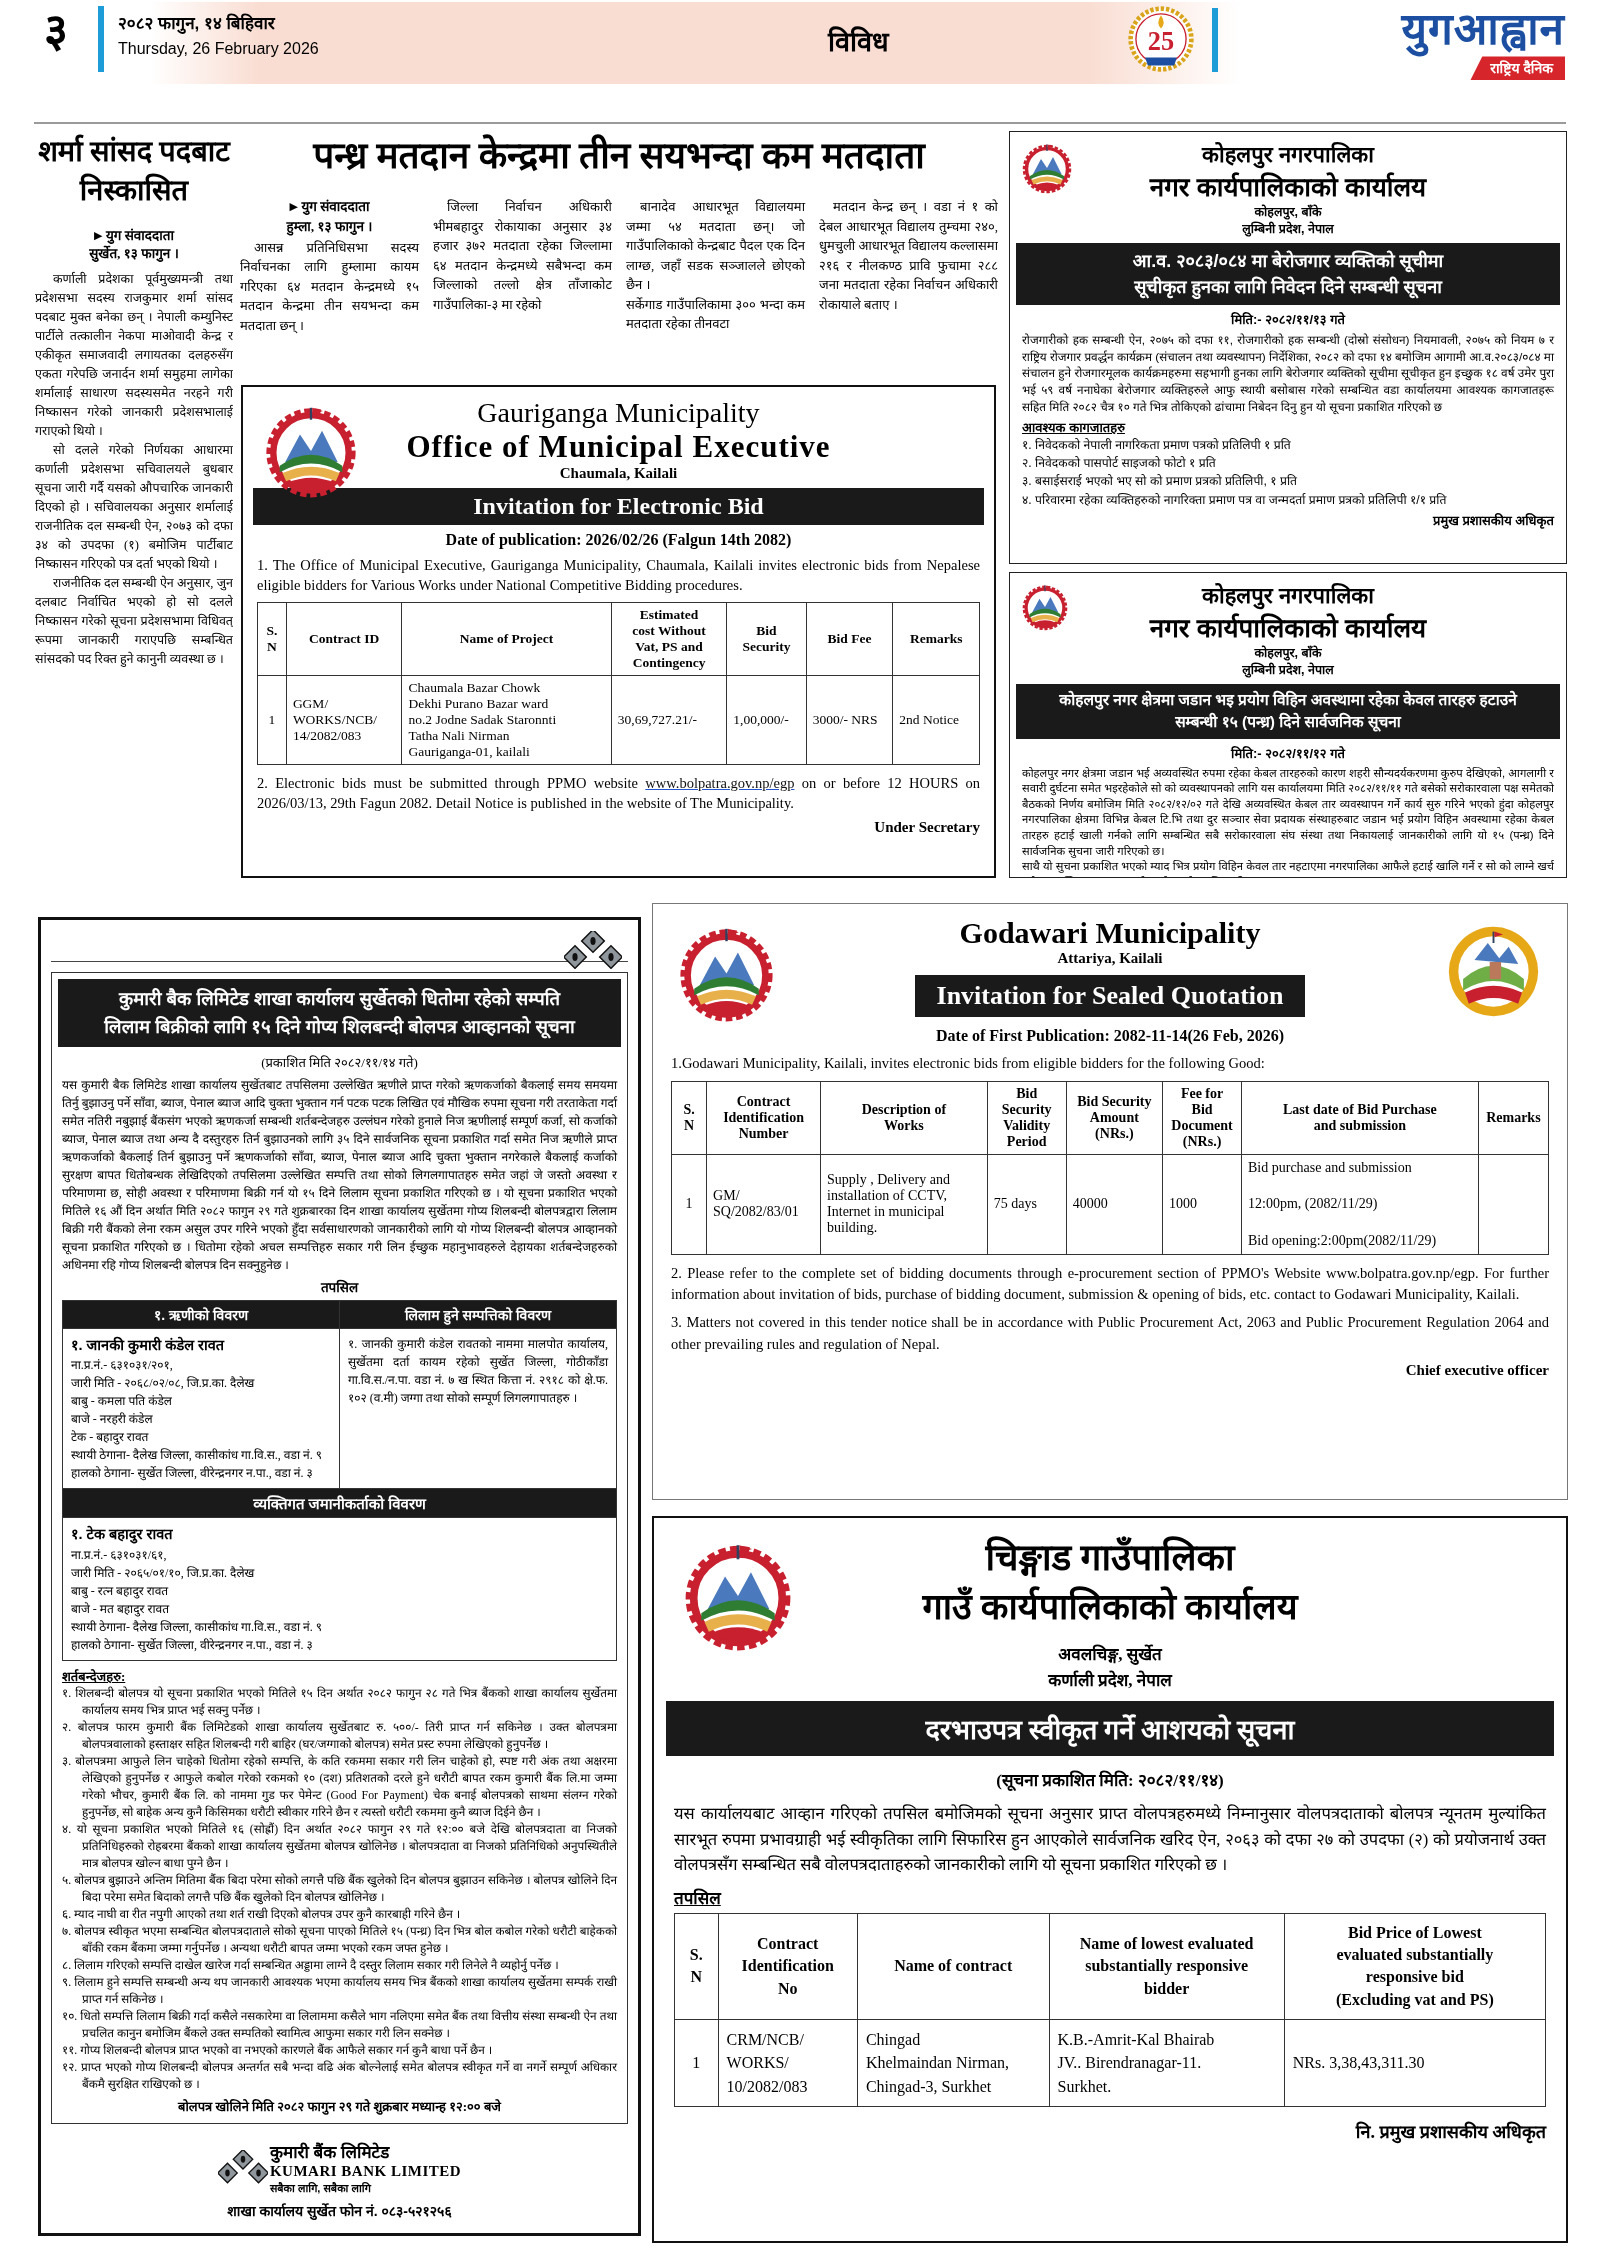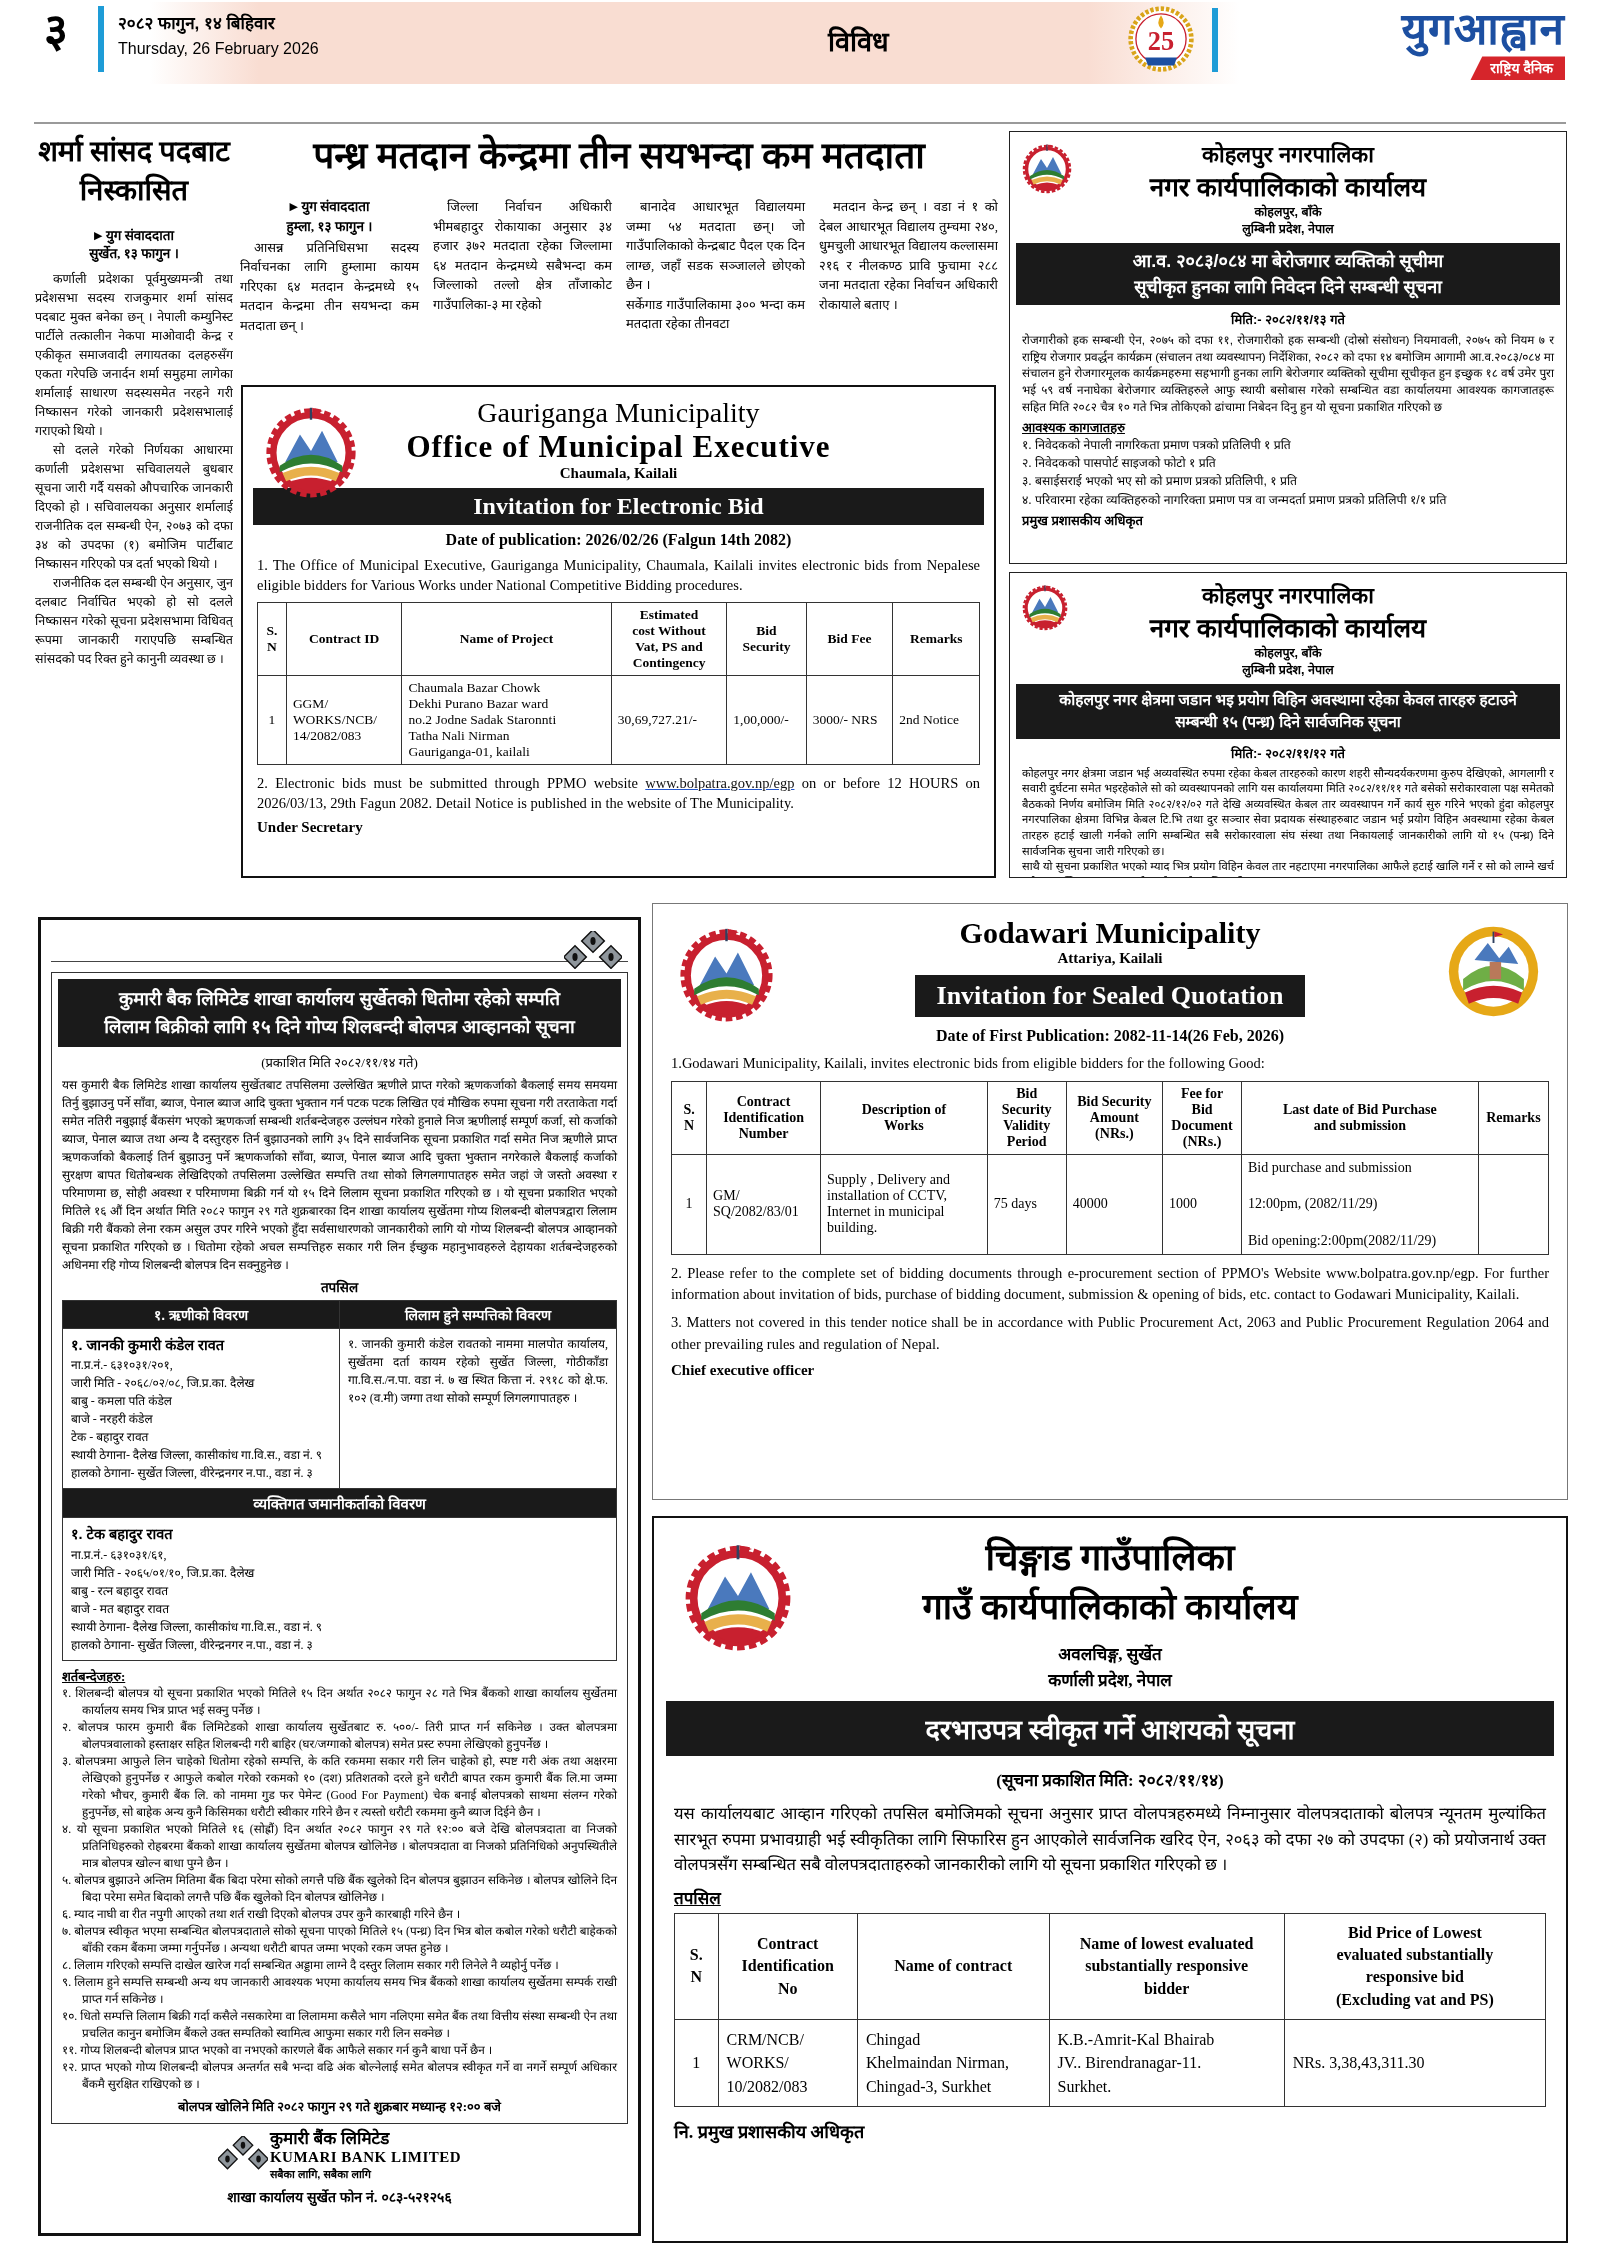--- a/index.html
+++ b/index.html
@@ -27,21 +27,21 @@
   #hdr .vbar2{position:absolute;left:1212px;top:8px;width:6px;height:64px;background:#1e9cd7;}
   #brand{position:absolute;left:1230px;top:6px;width:335px;text-align:right;}
   #brand-name{font-size:44px;font-weight:bold;color:#1c4fa1;line-height:1.1;letter-spacing:1px;}
   #brand-tag{display:inline-block;background:#d6252b;color:#fff;font-family:var(--sans);
     font-size:14px;font-weight:bold;padding:2px 12px 3px 20px;margin-top:2px;
     clip-path:polygon(12px 0,100% 0,100% 100%,0 100%);}
   #hdr-rule{position:absolute;left:34px;top:122px;width:1532px;height:0;border-top:2.5px solid #9a9a9a;}
 
   
   .blackbar{background:#1a1a1a;color:#fff;font-weight:bold;text-align:center;}
-  .sig{text-align:left;font-weight:bold;}
+  .sig{text-align:right;font-weight:bold;}
   table.bid{border-collapse:collapse;width:100%;}
   table.bid th,table.bid td{border:1.5px solid #333;vertical-align:middle;padding:4px 6px;}
   table.bid th{font-weight:bold;text-align:center;}
 
   
   #art-sharma{position:absolute;left:35px;top:132px;width:198px;height:752px;overflow:hidden;}
   #art-sharma h1{font-size:29px;line-height:1.35;text-align:center;font-weight:bold;margin-bottom:16px;}
   .byline{font-weight:bold;font-size:13.5px;text-align:center;}
   .byline .tri{font-size:11px;position:relative;top:-1px;}
   #art-sharma p{font-size:12.5px;line-height:1.52;text-indent:18px;}
@@ -95,21 +95,21 @@
   #ku-body{font-size:12px;line-height:1.5;}
   #ku-tapsil{font-size:13.5px;font-weight:bold;text-align:center;margin:4px 0;}
   #ku-tbl{font-size:12px;}
   #ku-tbl .hd{font-family:var(--sans);font-size:14px;padding:4px;}
   #ku-tbl td{vertical-align:top;padding:6px 8px;line-height:1.5;}
   .ku-nm{font-family:var(--sans);font-weight:bold;font-size:14.5px;}
   #ku-gbar{font-family:var(--sans);font-size:15px;padding:4px;margin:0;}
   #ku-terms-h{font-size:13px;font-weight:bold;text-decoration:underline;margin-top:6px;}
   .term{font-size:11.8px;line-height:1.44;padding-left:20px;text-indent:-20px;}
   #ku-open{font-size:13px;font-weight:bold;text-align:center;margin-top:4px;}
-  #ku-logo{display:flex;justify-content:center;align-items:center;gap:2px;margin-top:2px;}
+  #ku-logo{display:flex;justify-content:center;align-items:center;gap:2px;margin-top:16px;}
   #ku-logo .txt{text-align:left;}
   #ku-bank-np{font-family:var(--sans);font-weight:bold;font-size:17px;}
   #ku-bank-en{font-size:15px;font-weight:bold;letter-spacing:.5px;}
   #ku-bank-tag{font-size:11px;font-weight:bold;font-family:var(--sans);}
   #ku-branch{font-size:14px;font-weight:bold;text-align:center;margin-top:6px;font-family:var(--sans);}
 
   
   #box-gd{position:absolute;left:652px;top:903px;width:916px;height:597px;border:1.8px solid #777;
     padding:12px 18px 8px;overflow:hidden;}
   #box-gd .emb{position:absolute;left:26px;top:20px;}

